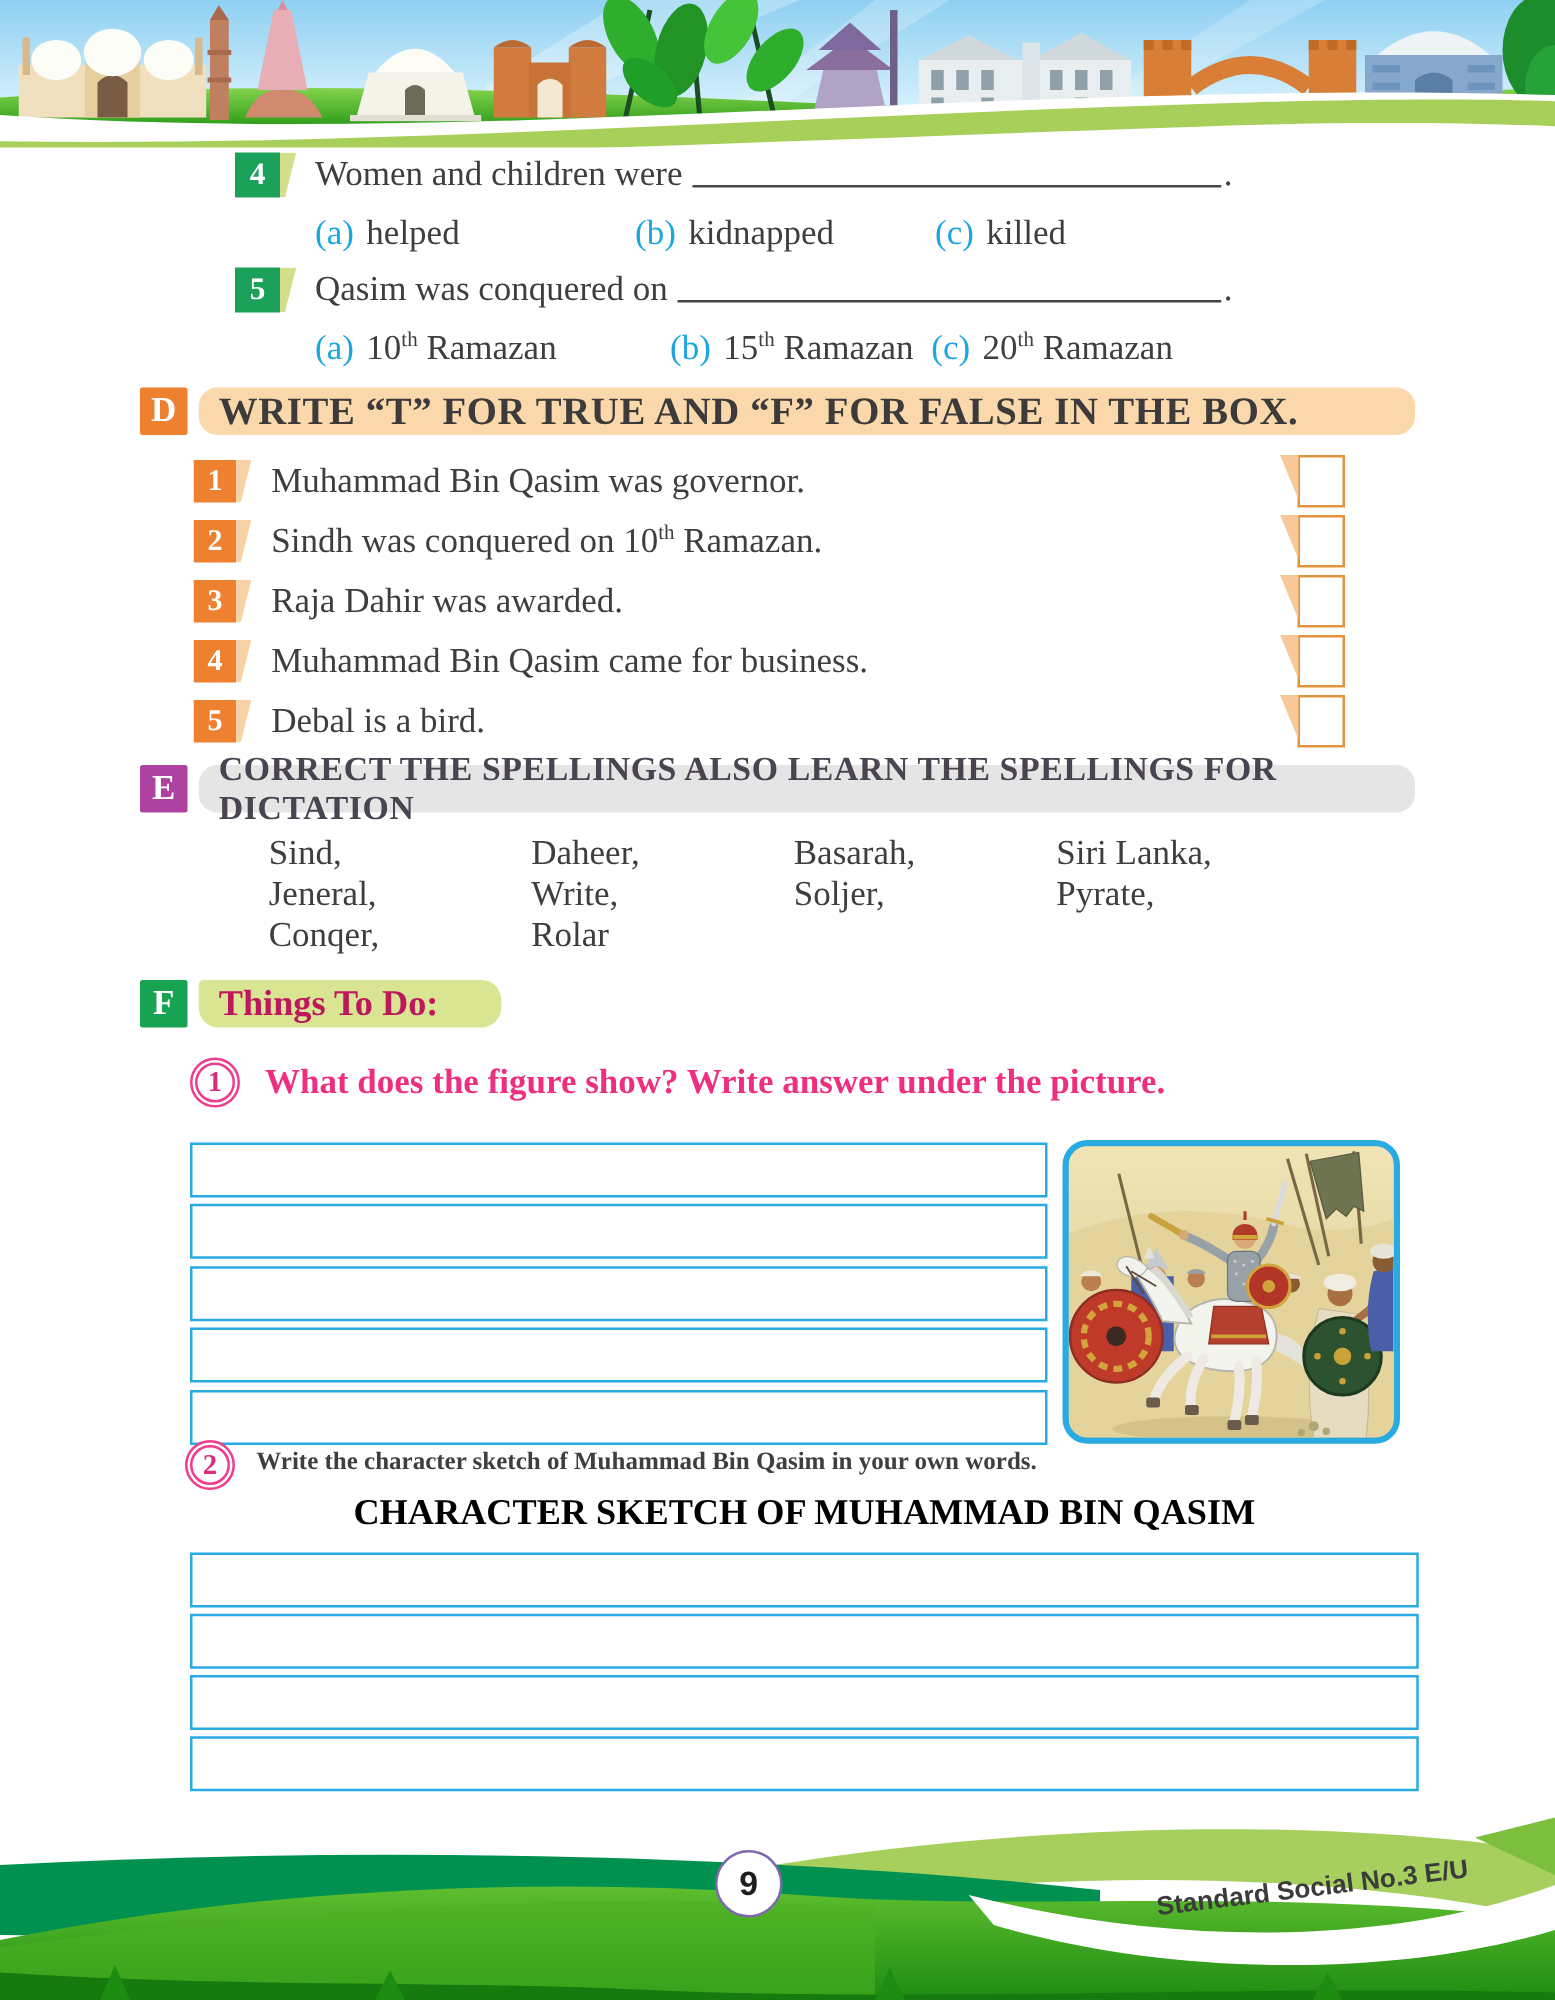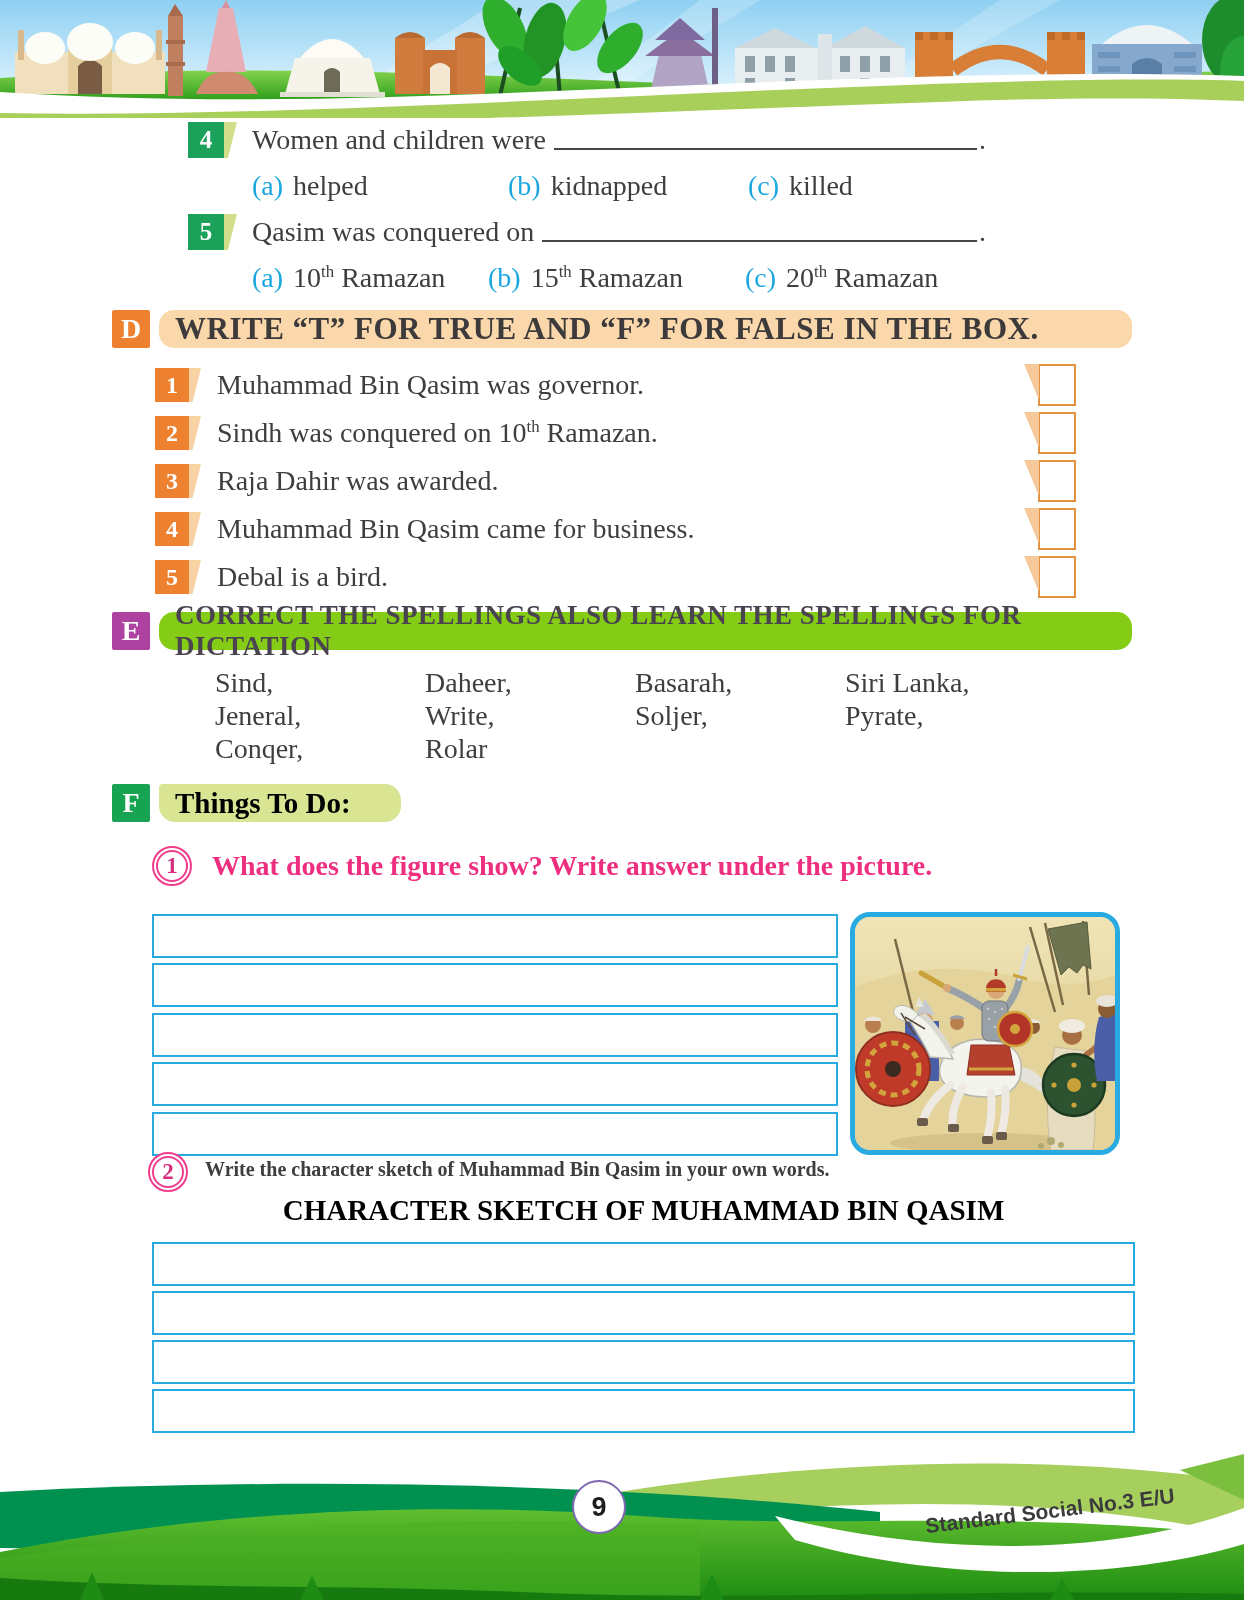--- a/index.html
+++ b/index.html
@@ -27,23 +27,23 @@
   sup { font-size:0.6em; }
 
   
   .sec { position:absolute; left:112px; right:112px; height:38px; display:flex; gap:9px; }
   .badge { flex:0 0 38px; width:38px; height:38px; color:#fff; font-weight:bold; font-size:28px;
            display:flex; align-items:center; justify-content:center; border-radius:2px; }
   .pill  { flex:1; border-radius:15px; font-weight:bold; display:flex; align-items:center; padding-left:16px; }
   .badge-d { background:#ee8130; }
   .pill-d  { background:#fbd8ab; color:#3c3a3a; font-size:31px; letter-spacing:0.5px; }
   .badge-e { background:#ad42a0; }
-  .pill-e  { background:#84cc16; color:#4a4350; font-size:27px; letter-spacing:0.5px; }
+  .pill-e  { background:#e5e5e5; color:#4a4350; font-size:27px; letter-spacing:0.5px; }
   .badge-f { background:#17a351; }
-  .pill-f  { flex:0 0 242px; background:#d9e593; color:#000000; font-size:29px; border-radius:4px 16px 16px 16px;text-align:center; }
+  .pill-f  { flex:0 0 242px; background:#d9e593; color:#be185d; font-size:29px; border-radius:4px 16px 16px 16px;text-align:center; }
 
   
   .tf-row { position:absolute; left:155px; right:112px; height:42px; display:flex; align-items:center; }
   .tf-num { position:relative; flex:0 0 34px; width:34px; height:34px; background:#ee8130; color:#fff;
             font-weight:bold; font-size:24px; display:flex; align-items:center; justify-content:center; }
   .tf-num::after { content:""; position:absolute; right:-12px; top:0; width:12px; height:100%;
             background:#f8d2a2; clip-path:polygon(0 0,100% 0,30% 100%,0 100%); }
   .tf-text { flex:1; margin-left:28px; font-size:28px; color:#3e3e3e; }
   .tf-box { position:relative; flex:0 0 38px; width:38px; height:42px; background:#fff;
             border:2.5px solid #e2933f; margin-right:56px; }
@@ -218,21 +218,21 @@
     <div class="q-num">5</div>
     <div class="q-line">
       <span class="q-question">Qasim was conquered on</span>
       <span class="blank"></span>
       <span class="q-end">.</span>
     </div>
   </div>
   <div class="opt" style="left:252px; top:262px">
     <span class="opt-letter">(a)</span><span>10</span><sup>th</sup><span> Ramazan</span>
   </div>
-  <div class="opt" style="left:488px; top:262px">
+  <div class="opt" style="left:536px; top:262px">
     <span class="opt-letter">(b)</span><span>15</span><sup>th</sup><span> Ramazan</span>
   </div>
   <div class="opt" style="left:745px; top:262px">
     <span class="opt-letter">(c)</span><span>20</span><sup>th</sup><span> Ramazan</span>
   </div>
 
   <div class="sec" style="top:310px">
     <div class="badge badge-d">D</div>
     <div class="pill pill-d">WRITE “T” FOR TRUE AND “F” FOR FALSE IN THE BOX.</div>
   </div>

